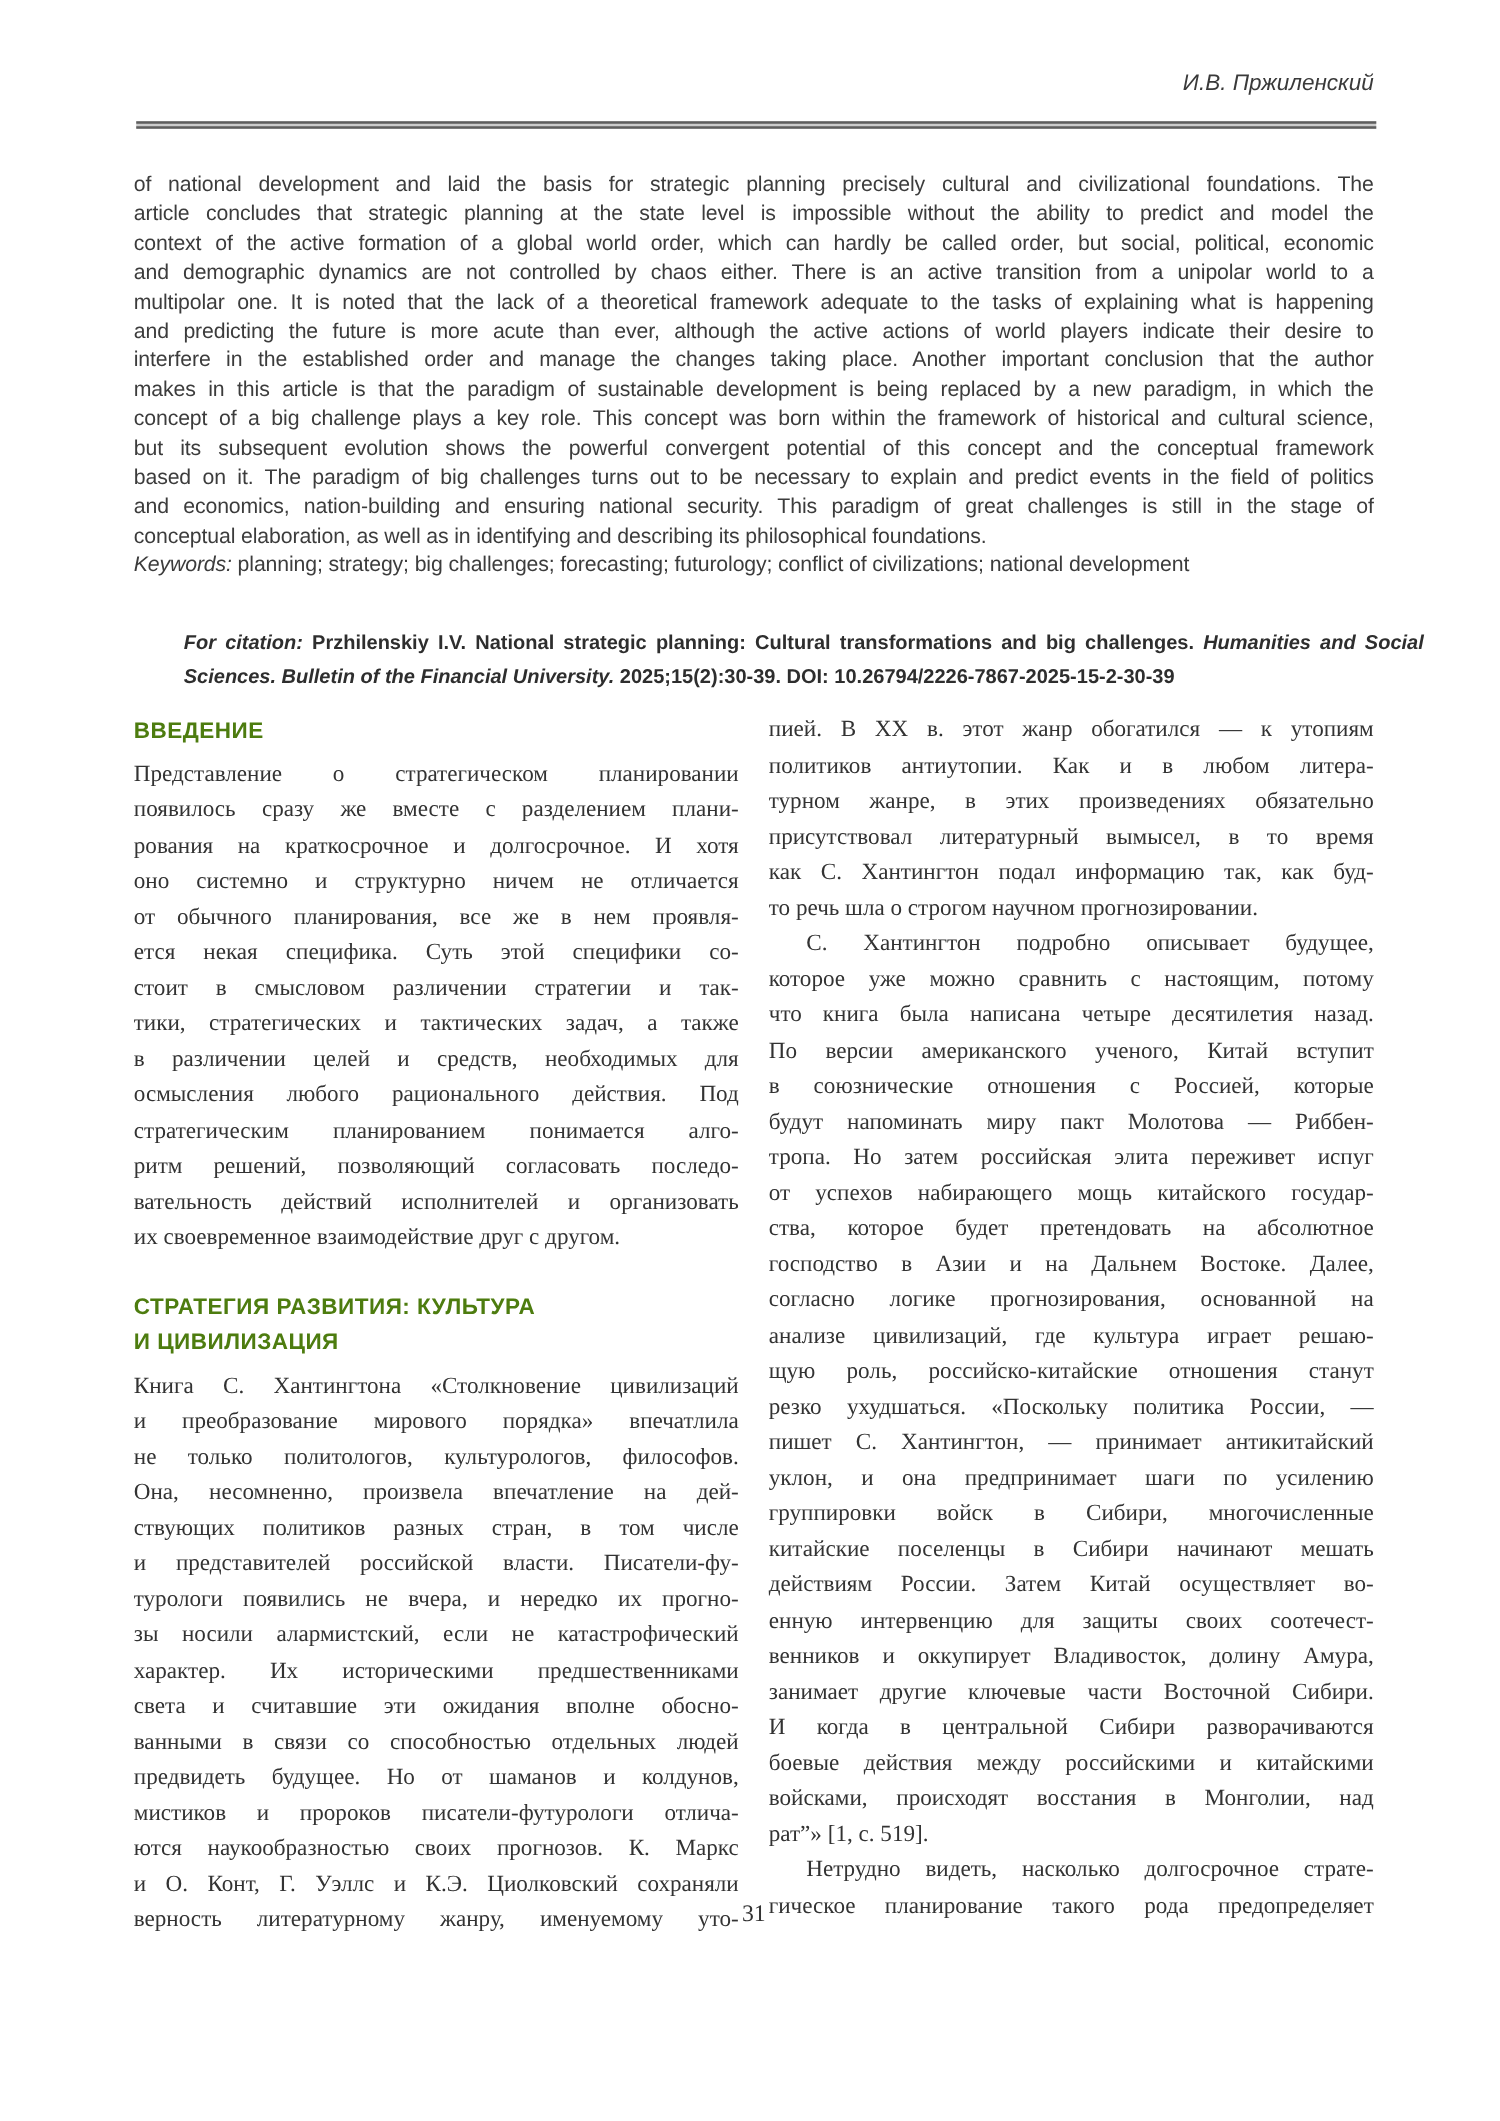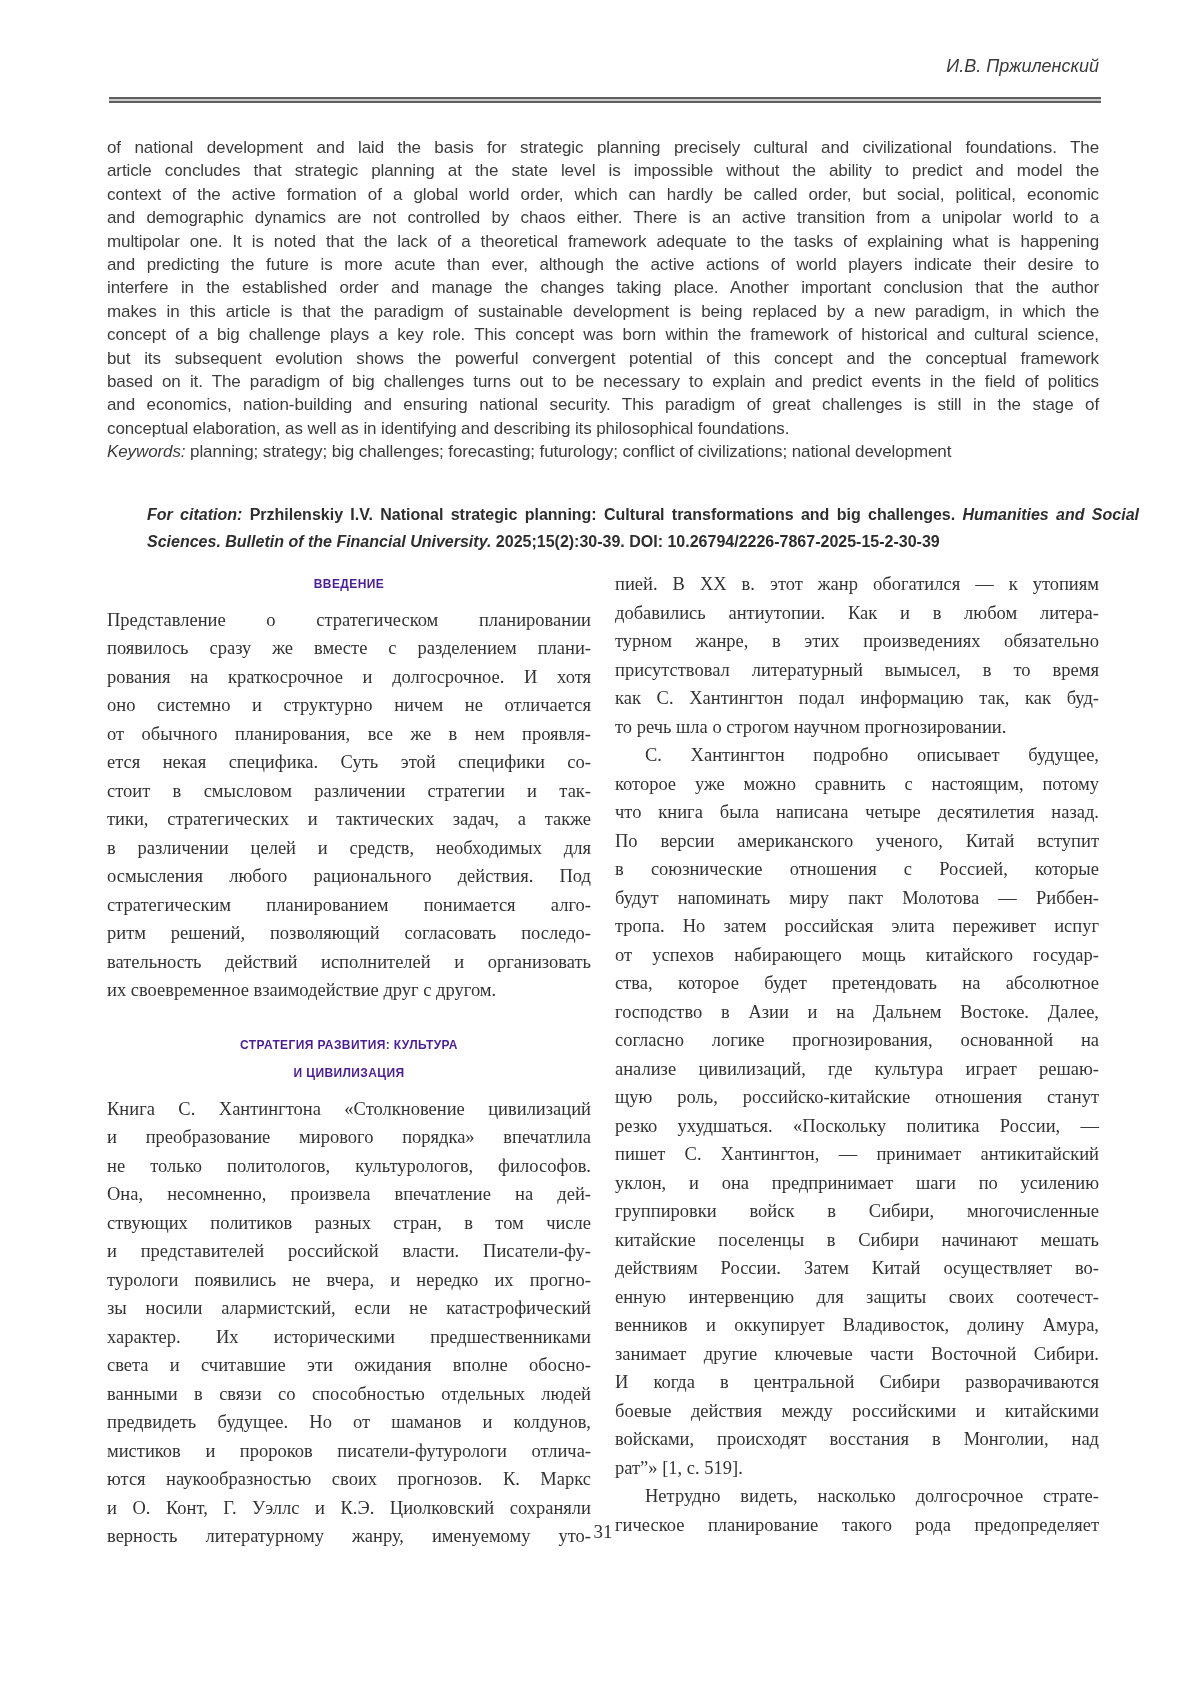--- a/index.html
+++ b/index.html
@@ -55,24 +55,24 @@
     line-height:28.5px;
     white-space:nowrap;
     overflow:visible;
   }
   .j { text-align:justify; text-align-last:justify; }
   .ind { text-indent:30px; }
   .para { margin:0; }
   .col-heading {
     font-family:"Liberation Sans", sans-serif;
     font-weight:bold;
-    font-size:12px; line-height:31px;
+    font-size:18px; line-height:31px;
     letter-spacing:0.4px;
-    color:#4c1d95;
-    text-align:center;
+    color:#4d7c0f;
+    text-align:left;
     margin:26px 0 7px 0;
   }
   .column > .col-heading:first-child { margin-top:0; }
   .page-num {
     position:absolute; top:1521px; left:107px; width:992px;
     text-align:center;
     font-size:19px; color:#333;
     font-family:"Liberation Serif", serif;
   }
 </style>
@@ -148,21 +148,21 @@
           <div class="line j">предвидеть будущее. Но от шаманов и колдунов,</div>
           <div class="line j">мистиков и пророков писатели-футурологи отлича-</div>
           <div class="line j">ются наукообразностью своих прогнозов. К. Маркс</div>
           <div class="line j">и О. Конт, Г. Уэллс и К.Э. Циолковский сохраняли</div>
           <div class="line j">верность литературному жанру, именуемому уто-</div>
         </div>
       </div>
     <div class="column column-right">
         <div class="para">
           <div class="line j">пией. В XX в. этот жанр обогатился — к утопиям</div>
-          <div class="line j">добавились антиутопии. Как и в любом литера-</div>
+          <div class="line j">политиков антиутопии. Как и в любом литера-</div>
           <div class="line j">турном жанре, в этих произведениях обязательно</div>
           <div class="line j">присутствовал литературный вымысел, в то время</div>
           <div class="line j">как С. Хантингтон подал информацию так, как буд-</div>
           <div class="line">то речь шла о строгом научном прогнозировании.</div>
         </div>
         <div class="para">
           <div class="line j ind">С. Хантингтон подробно описывает будущее,</div>
           <div class="line j">которое уже можно сравнить с настоящим, потому</div>
           <div class="line j">что книга была написана четыре десятилетия назад.</div>
           <div class="line j">По версии американского ученого, Китай вступит</div>

